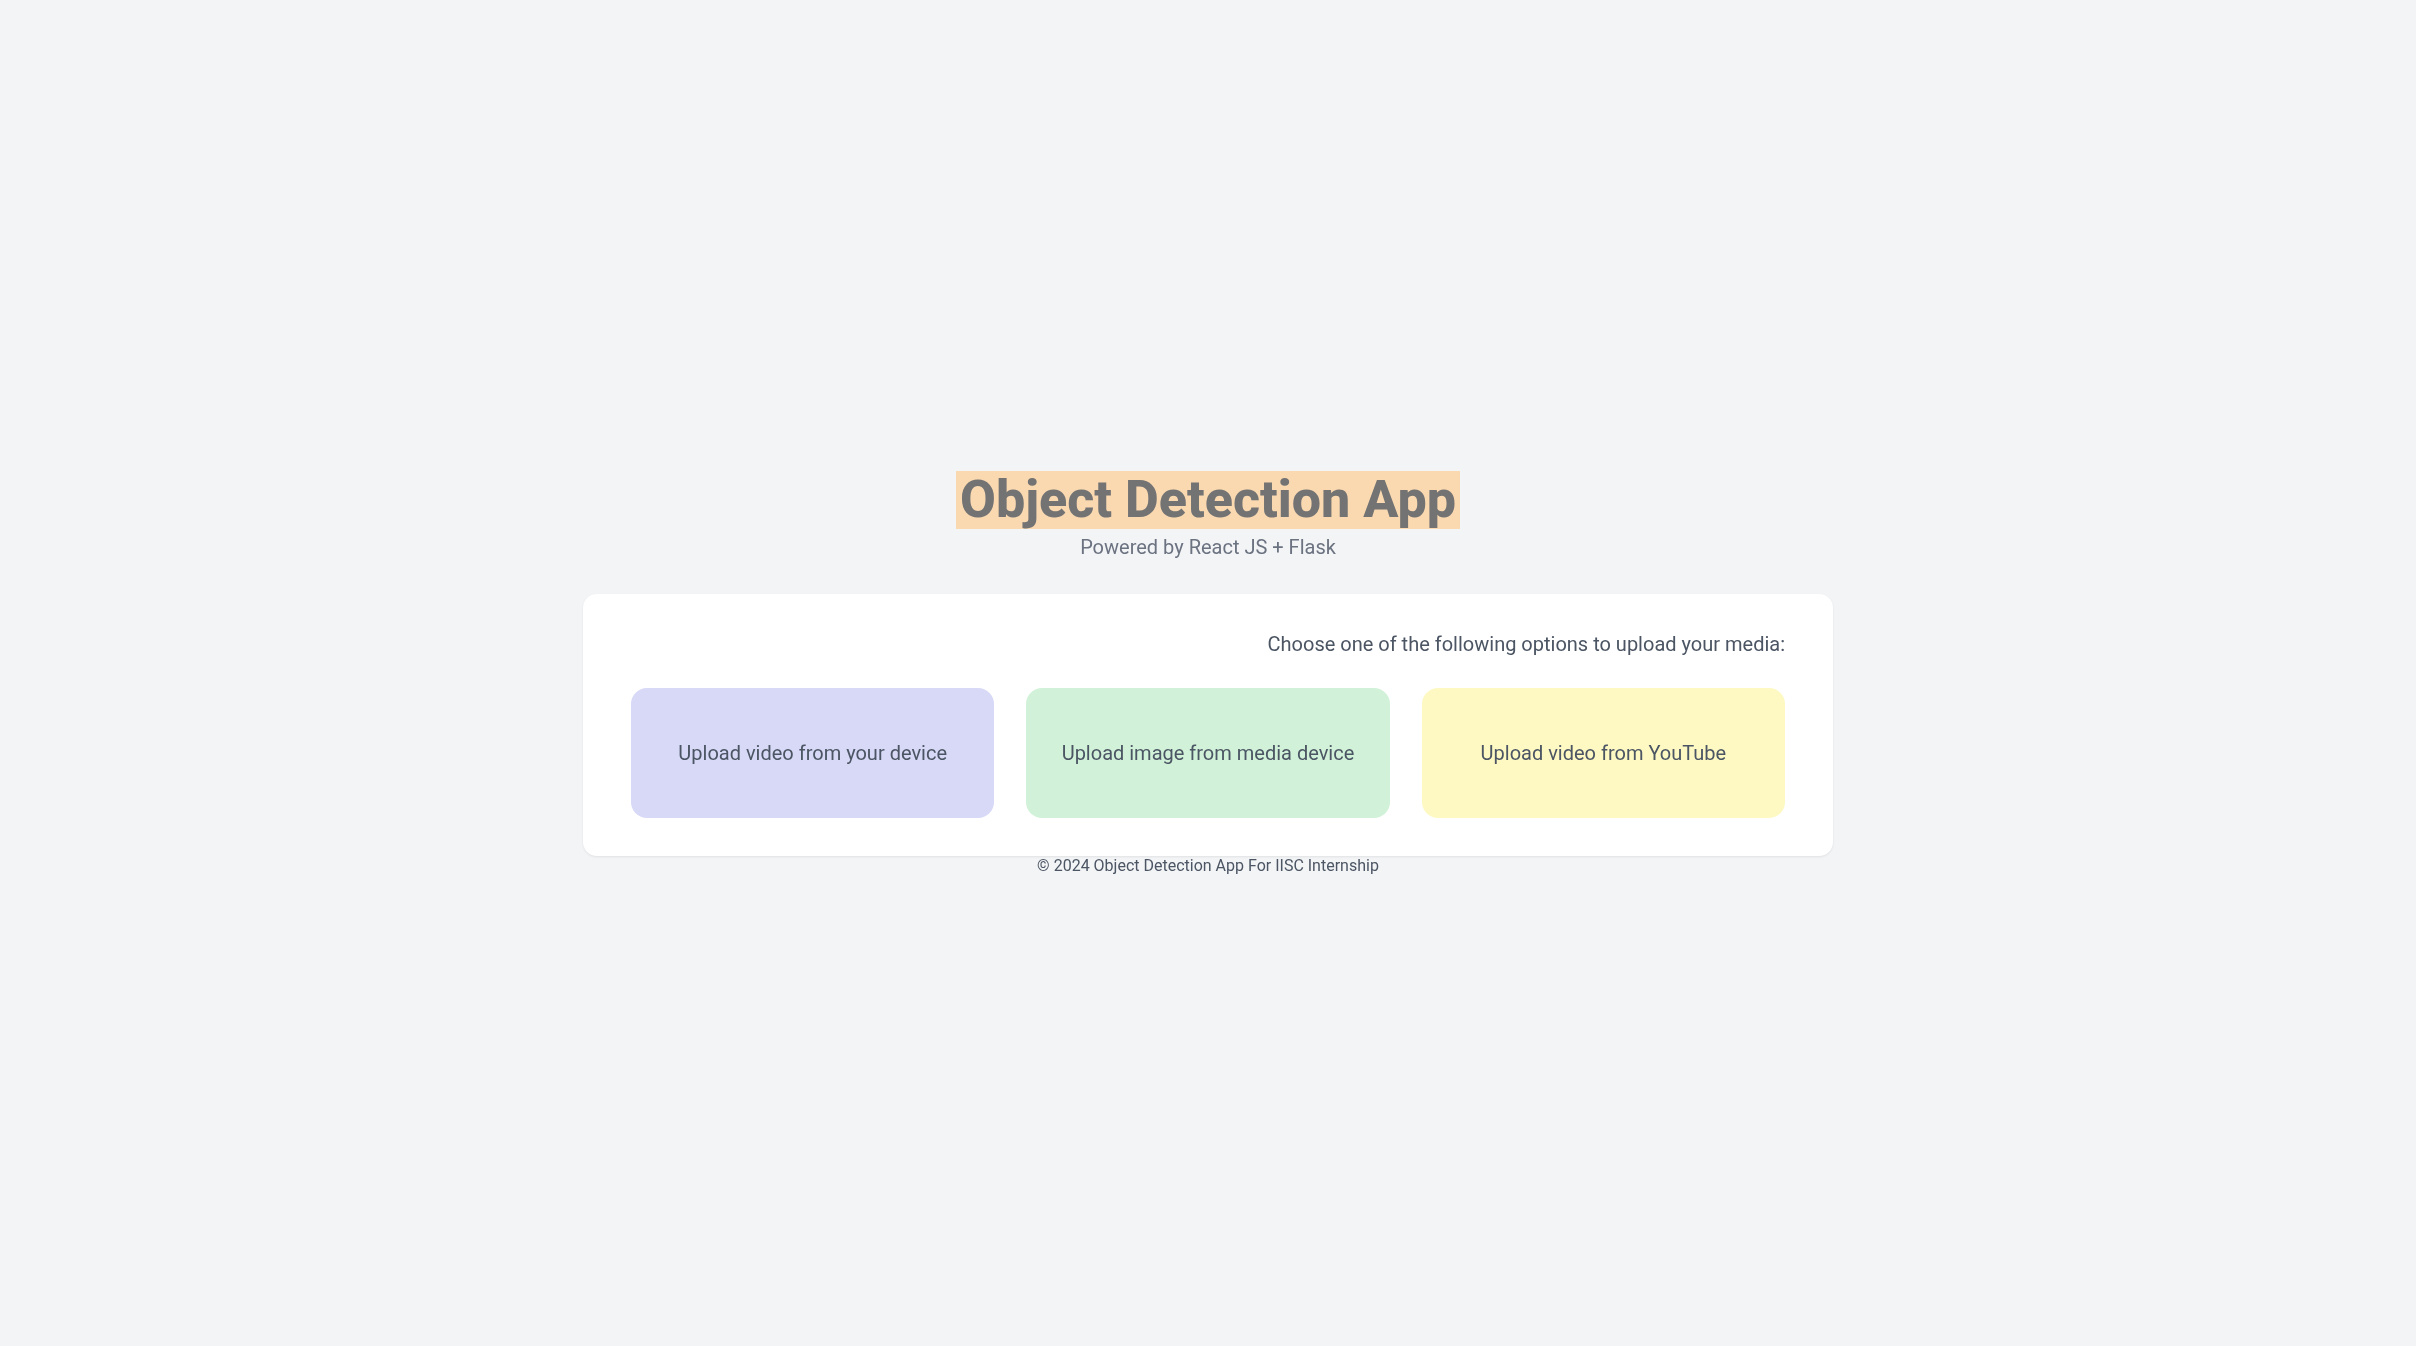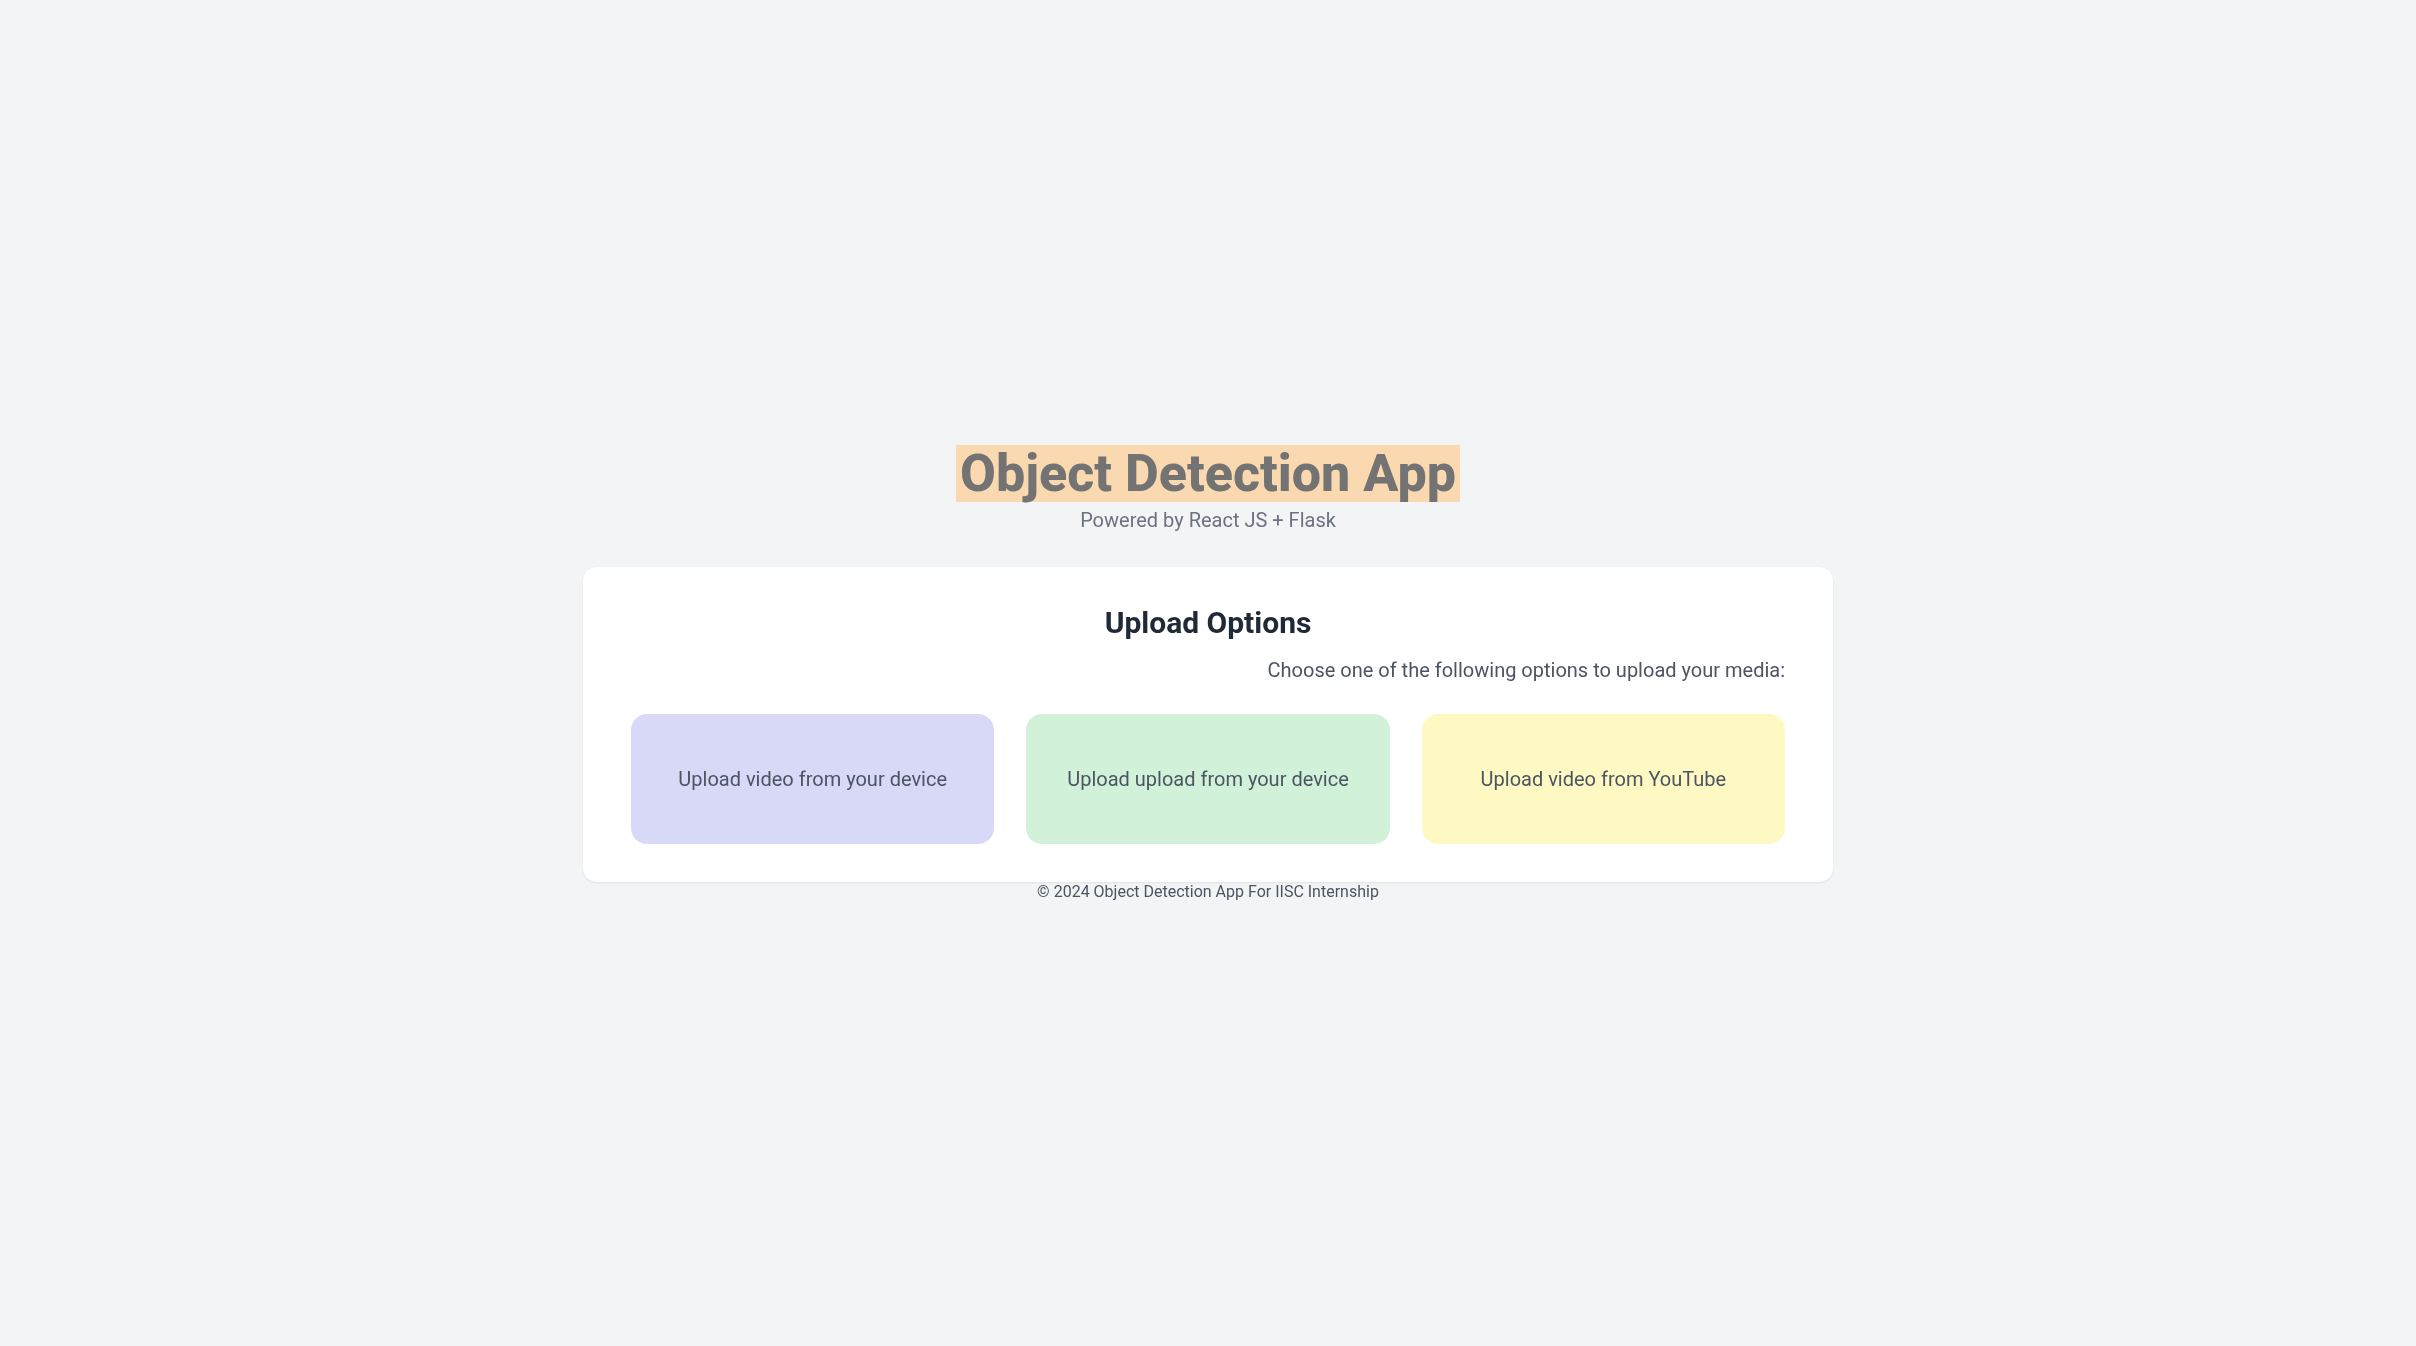--- a/index.html
+++ b/index.html
@@ -117,31 +117,30 @@
 <body>
 
 <div class="container">
 
   <div class="header">
     <h1 class="app-title">Object Detection App</h1>
     <p class="subtitle">Powered by React JS + Flask</p>
   </div>
 
   <div class="card">
-    <h2 class="card-title">Upload Options</h2>
     <p class="card-description">Choose one of the following options to upload your media:</p>
 
     <div class="options-grid">
 
       <div class="option-card option-blue">
         <span class="label">Upload video from your device</span>
       </div>
 
       <div class="option-card option-green">
-        <span class="label">Upload upload from your device</span>
+        <span class="label">Upload image from media device</span>
       </div>
 
       <div class="option-card option-red">
         <span class="label">Upload video from YouTube</span>
       </div>
 
     </div>
   </div>
 
   <div class="footer">

